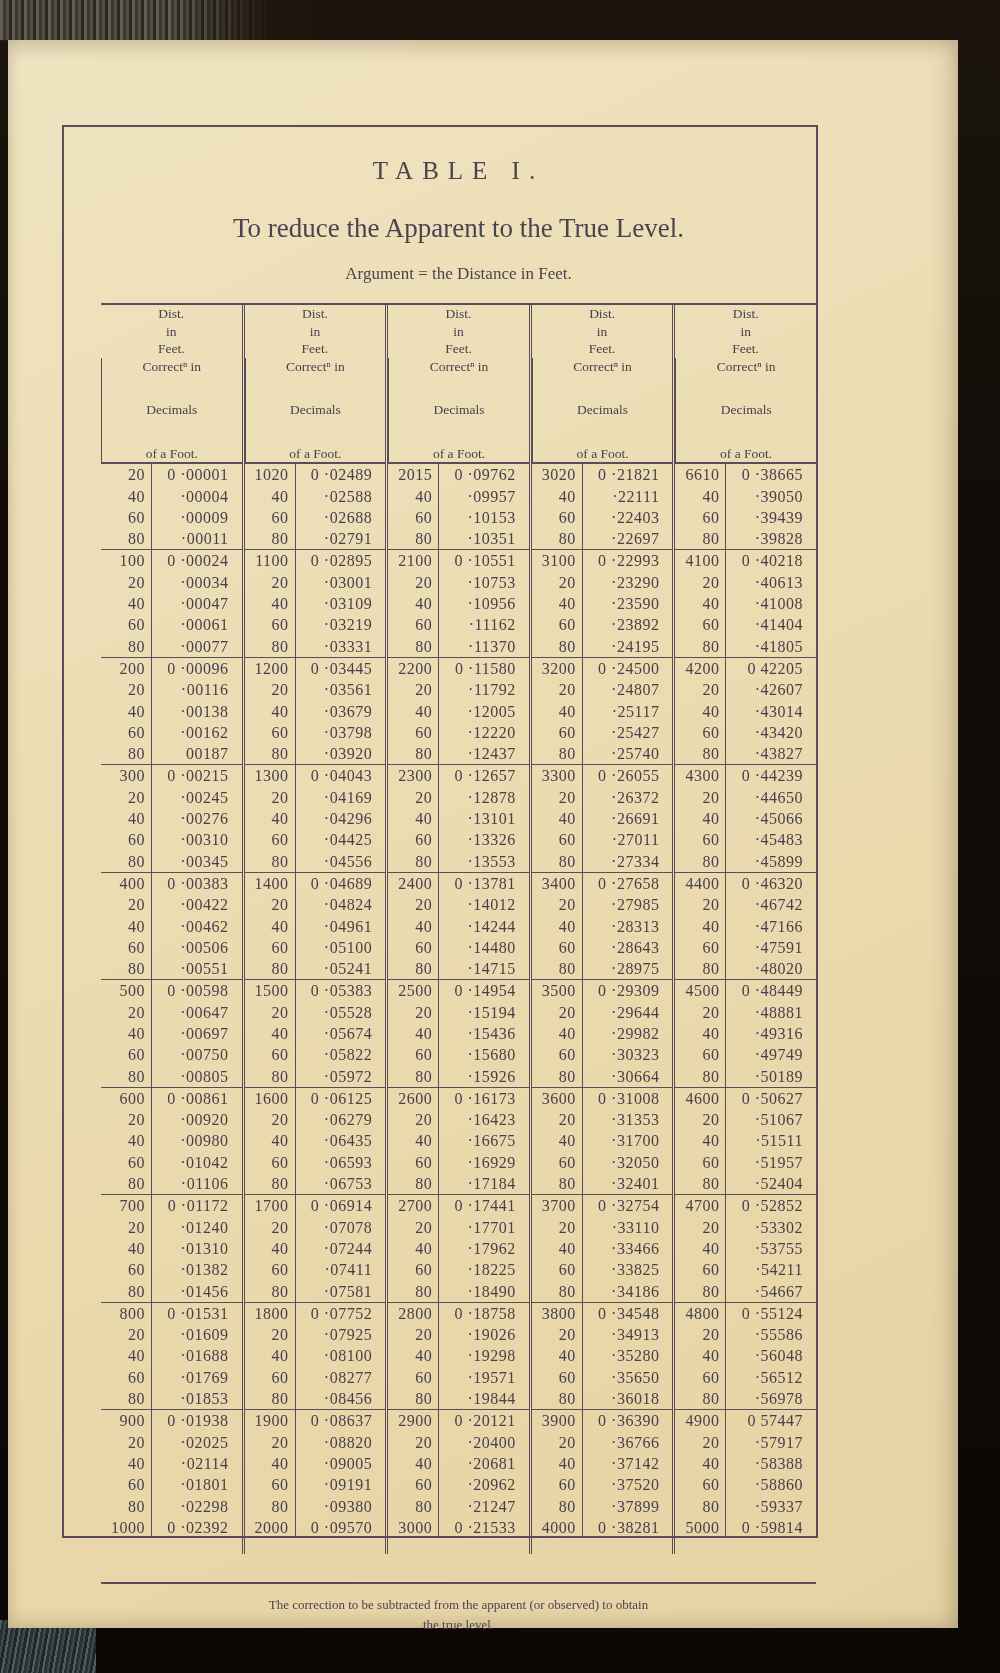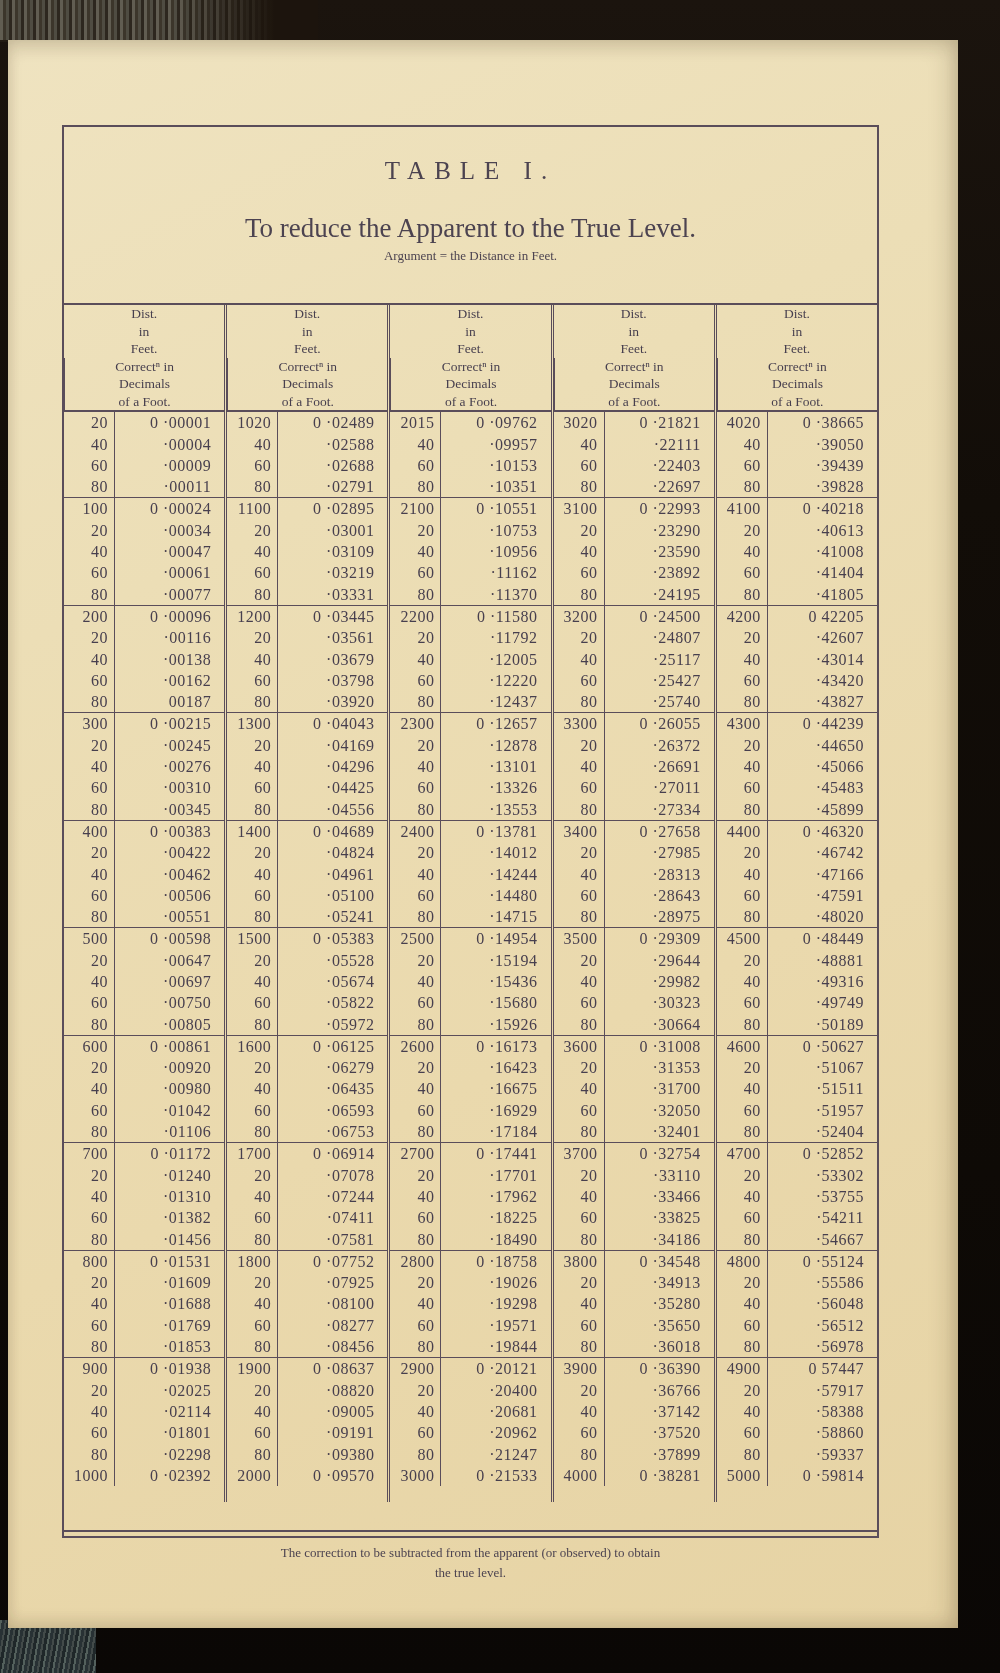--- a/index.html
+++ b/index.html
@@ -31,41 +31,41 @@
       repeating-linear-gradient(100deg,#5c6a66 0 2px,#2c363a 2px 5px,#495251 5px 7px,#222b2d 7px 10px),
       #2b3538;
     opacity:.9;
   }
   .paper{
     position:absolute;left:8px;top:40px;width:950px;height:1588px;
     background:linear-gradient(155deg,#efe3c0 0%,#ecdeb6 30%,#ead9ad 62%,#e6d3a4 100%);
     box-shadow:inset -10px 0 22px rgba(60,40,20,.14), inset 0 8px 16px rgba(60,40,20,.10), inset 0 -6px 14px rgba(60,40,20,.08);
   }
   .frame{
-    position:absolute;left:54px;top:85px;width:817px;height:1413px;
+    position:absolute;left:54px;top:85px;width:756px;height:1413px;
     border:2px solid var(--line);
-    display:flex;flex-direction:column;
+    display:flex;flex-direction:column;padding-left:37px;
   }
   .title-area{
     height:178px;flex:0 0 auto;text-align:center;
     border-bottom:2px solid var(--line);
     padding-top:30px;
   }
   .doc-title{font-size:25px;letter-spacing:9px;font-weight:normal;color:#4c4350;}
   .doc-subtitle{font-size:27px;margin-top:28px;color:#4c4350;}
-  .doc-argument{font-size:13px;margin-top:4px;color:#4c4350;}
+  .doc-argument{font-size:17px;margin-top:20px;color:#4c4350;}
   .table-grid{flex:0 0 auto;display:flex;flex-direction:row;}
   .pair{flex:1 1 0;display:flex;flex-direction:column;padding-bottom:16px;}
   .pair + .pair{border-left:3px double var(--line);}
   .pair-head{
     flex:0 0 80px;display:flex;flex-direction:column;
     border-bottom:2px solid var(--line);
   }
   .h-dist{flex:0 0 50px;display:flex;flex-direction:column;justify-content:center;text-align:center;font-size:13.5px;line-height:1.3;}
-  .h-corr{flex:1 1 auto;border-left:1px solid var(--line);display:flex;flex-direction:column;justify-content:center;text-align:center;font-size:13.5px;line-height:1.3;}
+  .h-corr{flex:1 1 auto;border-left:1px solid var(--line);display:flex;flex-direction:column;justify-content:center;text-align:center;font-size:13.5px;line-height:1.3;gap:26px;}
   .trow{flex:0 0 21.3px;display:flex;flex-direction:row;font-size:16px;line-height:21.3px;}
   .trow.gs{border-top:1.5px solid var(--line);}
   .dist{flex:0 0 50px;text-align:right;padding-right:6px;letter-spacing:.5px;}
   .corr{flex:1 1 auto;border-left:1px solid var(--line);text-align:right;padding-right:13px;letter-spacing:.5px;}
   .footer-area{
     flex:1 1 auto;border-top:2px solid var(--line);
     text-align:center;padding-top:11px;font-size:13px;line-height:1.5;color:#4c4350;margin-top:28px;
   }
 </style>
 </head>
@@ -949,21 +949,21 @@
               <div>in</div>
               <div>Feet.</div>
             </div>
             <div class="h-corr">
               <div>Correctⁿ in</div>
               <div>Decimals</div>
               <div>of a Foot.</div>
             </div>
           </div>
           <div class="trow">
-            <span class="dist">4020</span>
+            <span class="dist">6610</span>
             <span class="corr">0 ·38665</span>
           </div>
           <div class="trow">
             <span class="dist">40</span>
             <span class="corr">·39050</span>
           </div>
           <div class="trow">
             <span class="dist">60</span>
             <span class="corr">·39439</span>
           </div>

